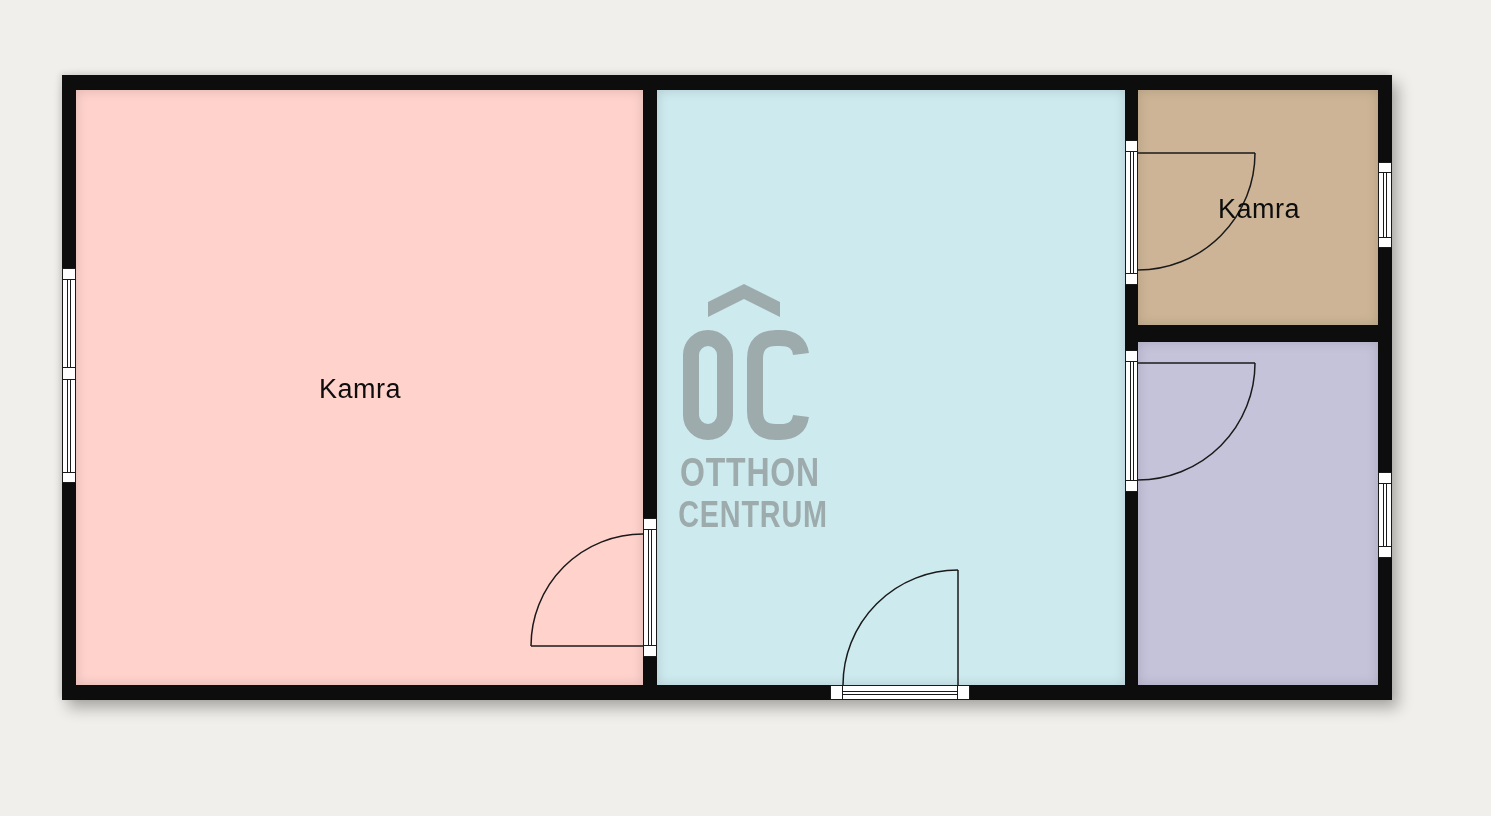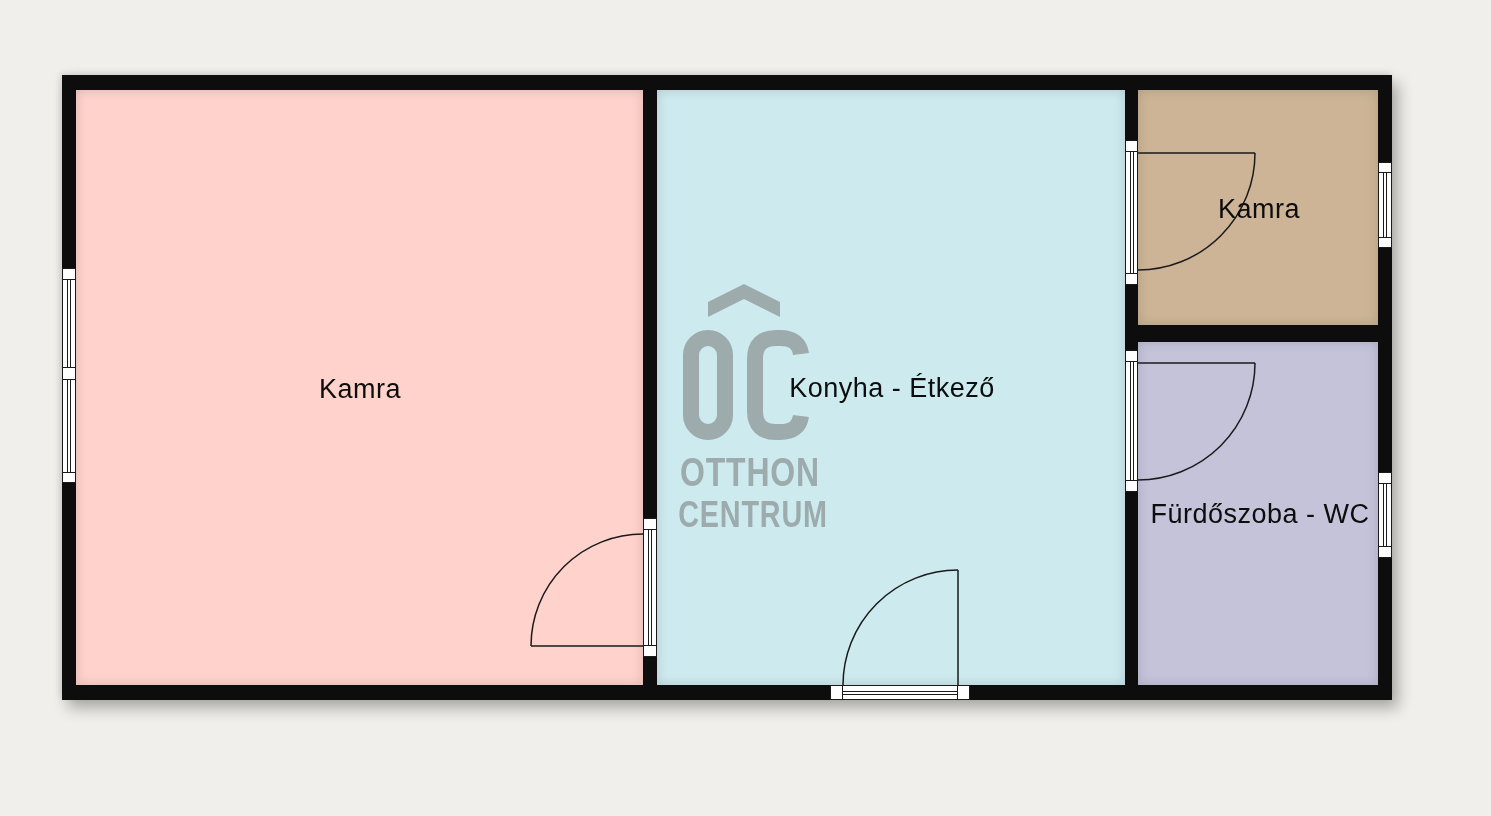--- a/index.html
+++ b/index.html
@@ -90,23 +90,21 @@
       <path d="M469,571 A112,112 0 0 1 581,459"></path>
       <path d="M896,610 V495"></path>
       <path d="M896,495 A115,115 0 0 0 781,610"></path>
       <path d="M1076,78 H1193"></path>
       <path d="M1193,78 A117,117 0 0 1 1076,195"></path>
       <path d="M1076,288 H1193"></path>
       <path d="M1193,288 A117,117 0 0 1 1076,405"></path>
     </svg>
 
     <div class="room-label" style="left:298px;top:314px;">Kamra</div>
-    <div class="room-label" style="left:830px;top:313px;">Konyha - Étkező</div>
     <div class="room-label" style="left:1197px;top:134px;">Kamra</div>
-    <div class="room-label" style="left:1198px;top:439px;">Fürdőszoba - WC</div>
 
     <div class="wm" style="left: 0px; top: 0px; width: 1330px; height: 625px; color: rgb(157, 171, 173);">
       <svg style="position:absolute;left:618px;top:208px;" width="132" height="159" viewBox="680 283 132 159">
         <polygon points="708,317 708,302 744,284 780,302 780,317 744,299" fill="currentColor"></polygon>
         <rect x="691" y="338" width="34" height="94" rx="17" fill="none" stroke="currentColor" stroke-width="16"></rect>
         <path d="M801,354 Q799,338 780,338 L776,338 Q755,338 755,359 L755,411 Q755,432 776,432 L780,432 Q799,432 801,416" fill="none" stroke="currentColor" stroke-width="16"></path>
       </svg>
       <div class="wm-line wm-line1" style="left:688px;top:397px;">OTTHON</div>
       <div class="wm-line wm-line2" style="left:691px;top:440px;">CENTRUM</div>
     </div>

